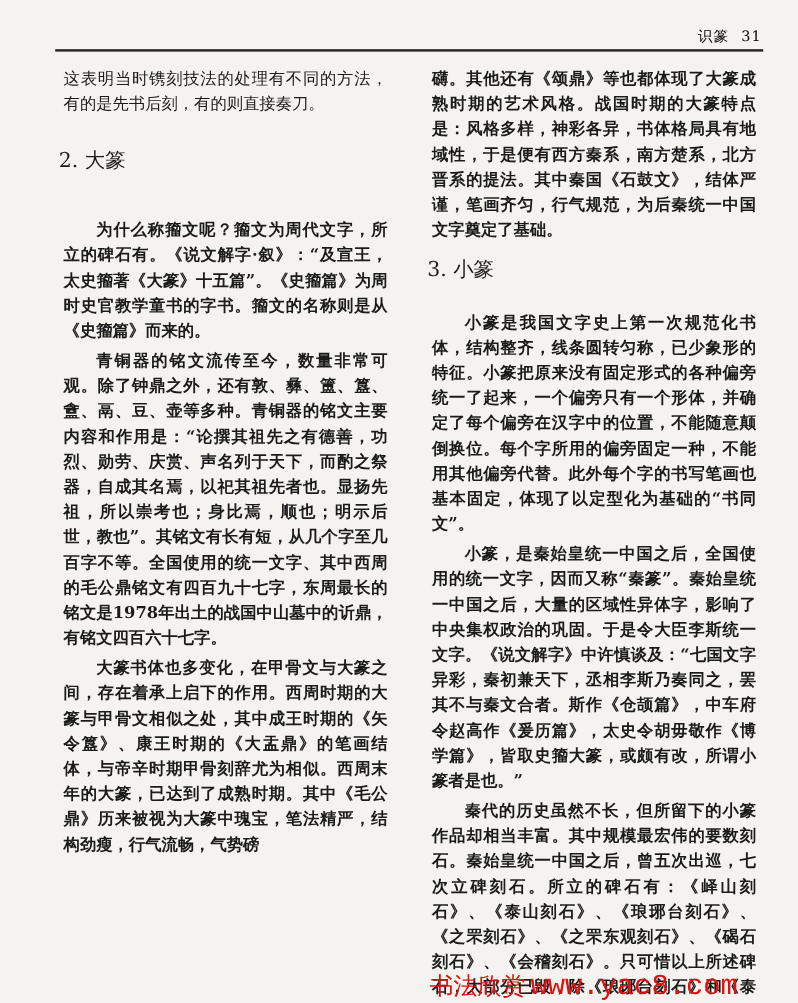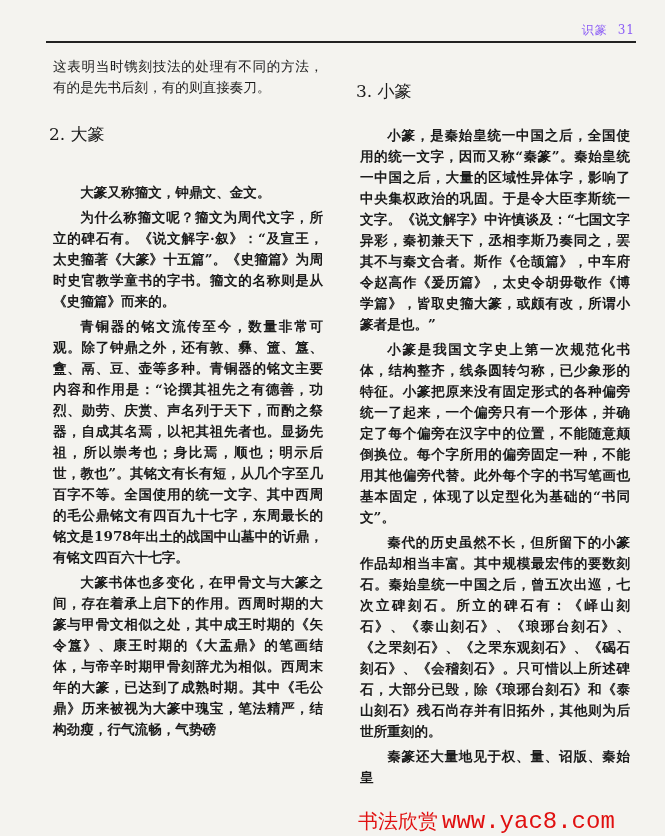--- a/index.html
+++ b/index.html
@@ -6,21 +6,21 @@
   body {
     width: 665px; height: 836px; overflow: hidden;
     background: #f4f3ef;
     font-family: "DejaVu Serif", "Liberation Serif", serif;
     color: #1b1b1b;
     position: relative;
   }
   .page { position: absolute; left: 0; top: 0; width: 665px; height: 836px; }
   .running-head {
     position: absolute; left: 520px; top: 22px; width: 115px;
-    text-align: right; font-size: 12px; color: #8b5cf6; letter-spacing: 1px;
+    text-align: right; font-size: 12px; color: #000000; letter-spacing: 1px;
   }
   .running-head .pnum { margin-left: 10px; }
   .head-rule {
     position: absolute; left: 46px; top: 41px; width: 590px; height: 2px;
     background: #222;
   }
   .col {
     position: absolute; top: 52px; width: 278px;
     font-size: 13.6px; line-height: 21px; text-align: justify;
     font-weight: bold;
@@ -28,21 +28,21 @@
   .col.left { left: 49px; }
   .col.right { left: 356px; }
   .col p { margin: 4px; text-indent: 2em; }
   .col p.noindent { text-indent: 0; }
   .col p.light { font-weight: normal; }
   .section-title {
     font-size: 17px; font-weight: normal; margin: 0;
     line-height: 24px; text-indent: 0 !important;
   }
   .left .section-title { margin-top: 24px; margin-bottom: 36px; }
-  .right .section-title { margin-top: 27px; margin-bottom: 22px; }
+  .right .section-title { margin-top: 10px; margin-bottom: 22px; }
   .watermark {
     position: absolute; left: 358px; top: 808px;
     color: #e01010; font-size: 22px; white-space: nowrap;
     font-family: "Liberation Serif", "DejaVu Serif", serif;
   }
   .watermark .wm-cn { font-size: 20px; margin-right: 4px; }
   .watermark .wm-url { font-family: "Liberation Mono", "DejaVu Sans Mono", monospace; font-size: 24px; }
 </style>
 </head>
 <body>
@@ -50,30 +50,30 @@
 <div class="page">
 
   <div class="running-head">
     <span>识篆</span><span class="pnum">31</span>
   </div>
   <div class="head-rule"></div>
 
   <div class="col left">
     <p class="noindent light">这表明当时镌刻技法的处理有不同的方法，有的是先书后刻，有的则直接奏刀。</p>
     <h2 class="section-title">2. 大篆</h2>
-    <p>大篆又称籀文，钟鼎文、金文。</p>
     <p>为什么称籀文呢？籀文为周代文字，所立的碑石有。《说文解字·叙》：“及宣王，太史籀著《大篆》十五篇”。《史籀篇》为周时史官教学童书的字书。籀文的名称则是从《史籀篇》而来的。</p>
     <p>青铜器的铭文流传至今，数量非常可观。除了钟鼎之外，还有敦、彝、簠、簋、盦、鬲、豆、壶等多种。青铜器的铭文主要内容和作用是：“论撰其祖先之有德善，功烈、勋劳、庆赏、声名列于天下，而酌之祭器，自成其名焉，以祀其祖先者也。显扬先祖，所以崇考也；身比焉，顺也；明示后世，教也”。其铭文有长有短，从几个字至几百字不等。全国使用的统一文字、其中西周的毛公鼎铭文有四百九十七字，东周最长的铭文是1978年出土的战国中山墓中的䜣鼎，有铭文四百六十七字。</p>
     <p>大篆书体也多变化，在甲骨文与大篆之间，存在着承上启下的作用。西周时期的大篆与甲骨文相似之处，其中成王时期的《矢令簋》、康王时期的《大盂鼎》的笔画结体，与帝辛时期甲骨刻辞尤为相似。西周末年的大篆，已达到了成熟时期。其中《毛公鼎》历来被视为大篆中瑰宝，笔法精严，结构劲瘦，行气流畅，气势磅</p>
   </div>
 
   <div class="col right">
+    <p class="noindent">礴。其他还有《颂鼎》等也都体现了大篆成熟时期的艺术风格。战国时期的大篆特点是：风格多样，神彩各异，书体格局具有地域性，于是便有西方秦系，南方楚系，北方晋系的提法。其中秦国《石鼓文》，结体严谨，笔画齐匀，行气规范，为后秦统一中国文字奠定了基础。</p>
     <h2 class="section-title">3. 小篆</h2>
+    <p>小篆是我国文字史上第一次规范化书体，结构整齐，线条圆转匀称，已少象形的特征。小篆把原来没有固定形式的各种偏旁统一了起来，一个偏旁只有一个形体，并确定了每个偏旁在汉字中的位置，不能随意颠倒换位。每个字所用的偏旁固定一种，不能用其他偏旁代替。此外每个字的书写笔画也基本固定，体现了以定型化为基础的“书同文”。</p>
     <p>小篆，是秦始皇统一中国之后，全国使用的统一文字，因而又称“秦篆”。秦始皇统一中国之后，大量的区域性异体字，影响了中央集权政治的巩固。于是令大臣李斯统一文字。《说文解字》中许慎谈及：“七国文字异彩，秦初兼天下，丞相李斯乃奏同之，罢其不与秦文合者。斯作《仓颉篇》，中车府令赵高作《爰历篇》，太史令胡毋敬作《博学篇》，皆取史籀大篆，或颇有改，所谓小篆者是也。”</p>
-    <p>小篆是我国文字史上第一次规范化书体，结构整齐，线条圆转匀称，已少象形的特征。小篆把原来没有固定形式的各种偏旁统一了起来，一个偏旁只有一个形体，并确定了每个偏旁在汉字中的位置，不能随意颠倒换位。每个字所用的偏旁固定一种，不能用其他偏旁代替。此外每个字的书写笔画也基本固定，体现了以定型化为基础的“书同文”。</p>
     <p>秦代的历史虽然不长，但所留下的小篆作品却相当丰富。其中规模最宏伟的要数刻石。秦始皇统一中国之后，曾五次出巡，七次立碑刻石。所立的碑石有：《峄山刻石》、《泰山刻石》、《琅琊台刻石》、《之罘刻石》、《之罘东观刻石》、《碣石刻石》、《会稽刻石》。只可惜以上所述碑石，大部分已毁，除《琅琊台刻石》和《泰山刻石》残石尚存并有旧拓外，其他则为后世所重刻的。</p>
     <p>秦篆还大量地见于权、量、诏版、秦始皇</p>
   </div>
 
   <div class="watermark">
     <span class="wm-cn">书法欣赏</span><span class="wm-url">www.yac8.com</span>
   </div>
 </div>
 
 </body></html>

